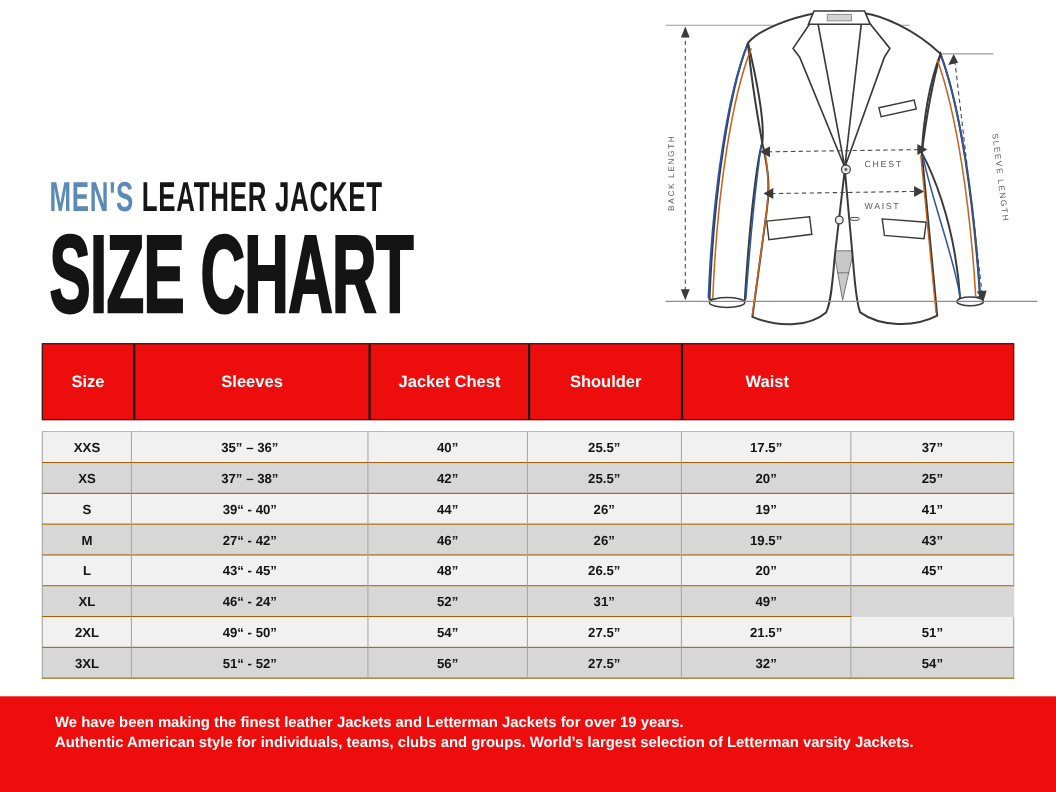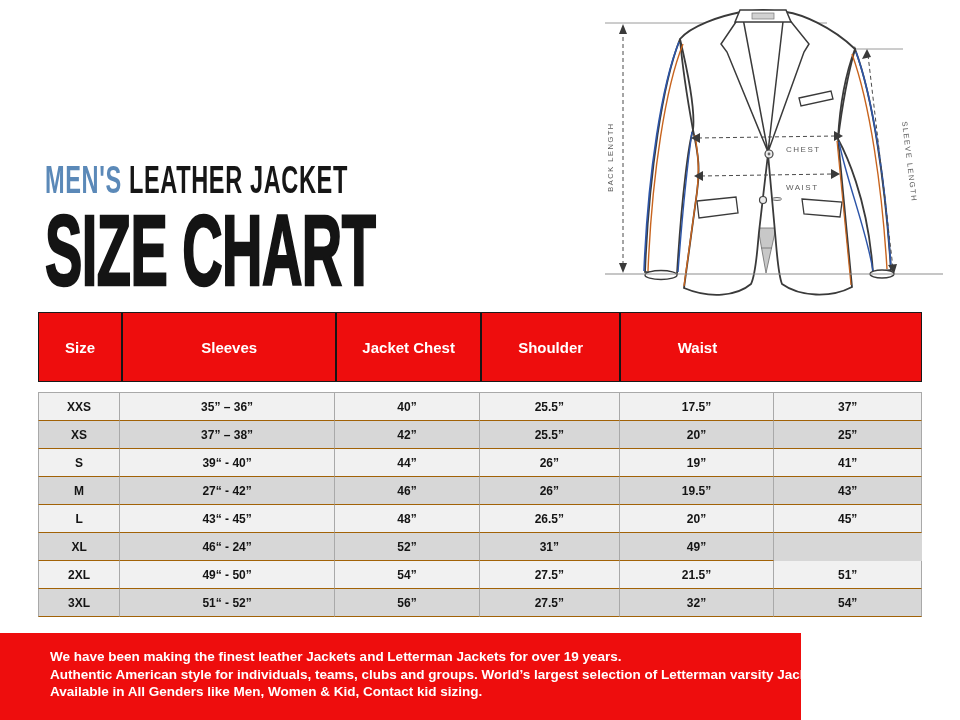--- a/index.html
+++ b/index.html
@@ -45,21 +45,21 @@
   .trow:nth-child(even){background:#d7d7d7;}
   .tcell{
     display:flex;align-items:center;justify-content:center;
     color:#141414;font-weight:bold;font-size:12px;
     border-right:1px solid #a9a9a9;border-bottom:1px solid #a16207;
     box-sizing:border-box;white-space:pre;
   }
   .tcell:first-child{border-left:1px solid #a9a9a9;}
   
   .footer{
-    position:absolute;left:0;top:633px;width:801px;height:87px;
+    position:absolute;left:0;top:633px;width:960px;height:87px;
     background:var(--accent-red,#ee0d0d);box-sizing:border-box;
     padding:15px 20px 0 50px;
   }
   .footer-line{
     color:#ffffff;font-weight:bold;font-size:13.5px;line-height:17.5px;
     white-space:nowrap;
   }
   
   .diagram{position:absolute;left:585px;top:2px;width:372px;height:312px;}
   .diagram svg{display:block;}
@@ -211,14 +211,13 @@
         <div class="tcell">27.5”</div>
         <div class="tcell">32”</div>
         <div class="tcell">54”</div>
       </div>
     </div>
 </div>
 
 <div class="footer">
     <div class="footer-line">We have been making the finest leather Jackets and Letterman Jackets for over 19 years.</div>
     <div class="footer-line">Authentic American style for individuals, teams, clubs and groups. World’s largest selection of Letterman varsity Jackets.</div>
-    <div class="footer-line">Available in All Genders like Men, Women &amp; Kid, Contact kid sizing.</div>
   </div>
 
 </body></html>

